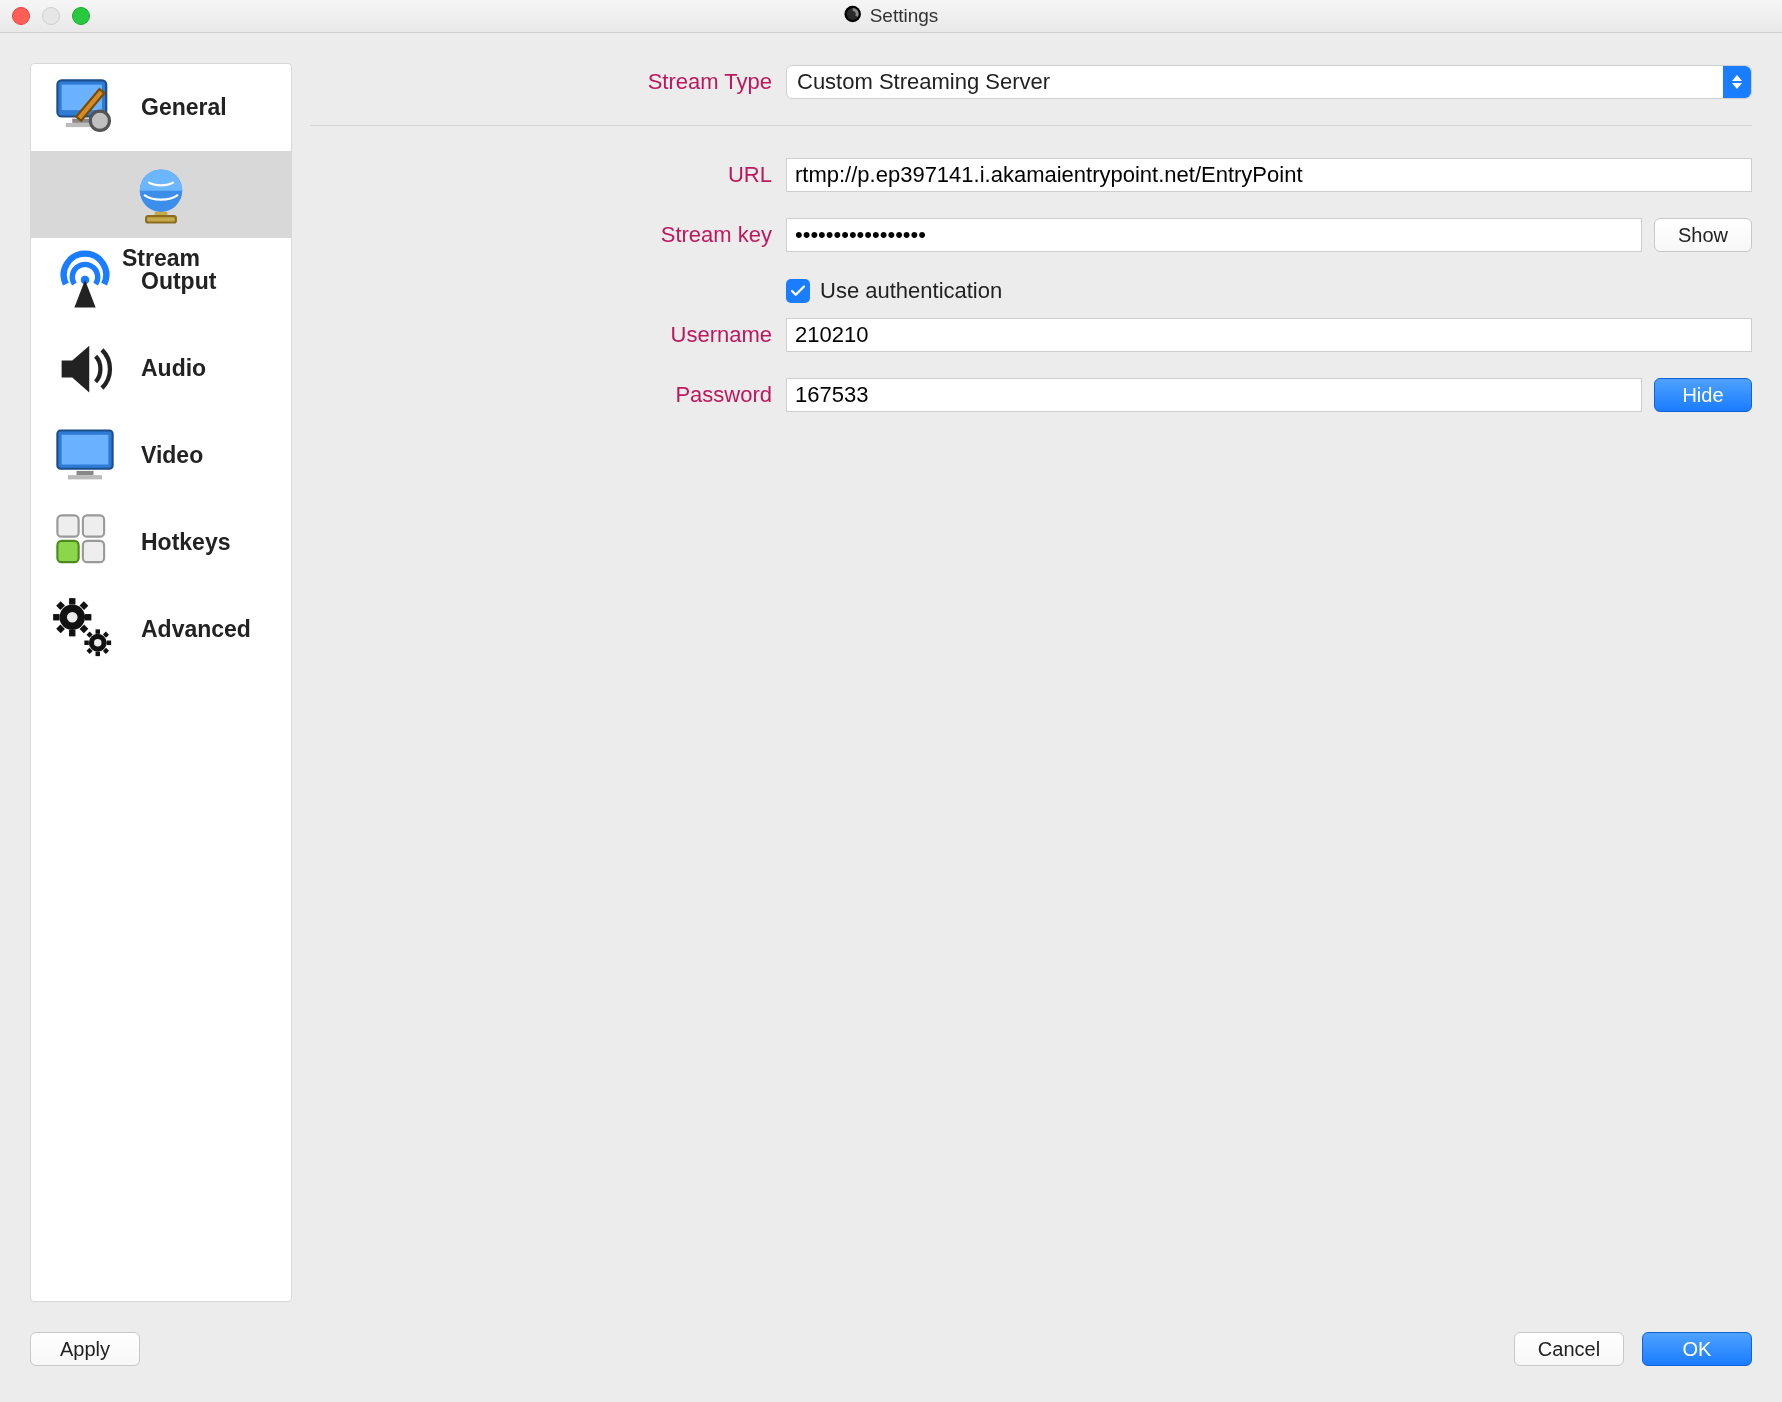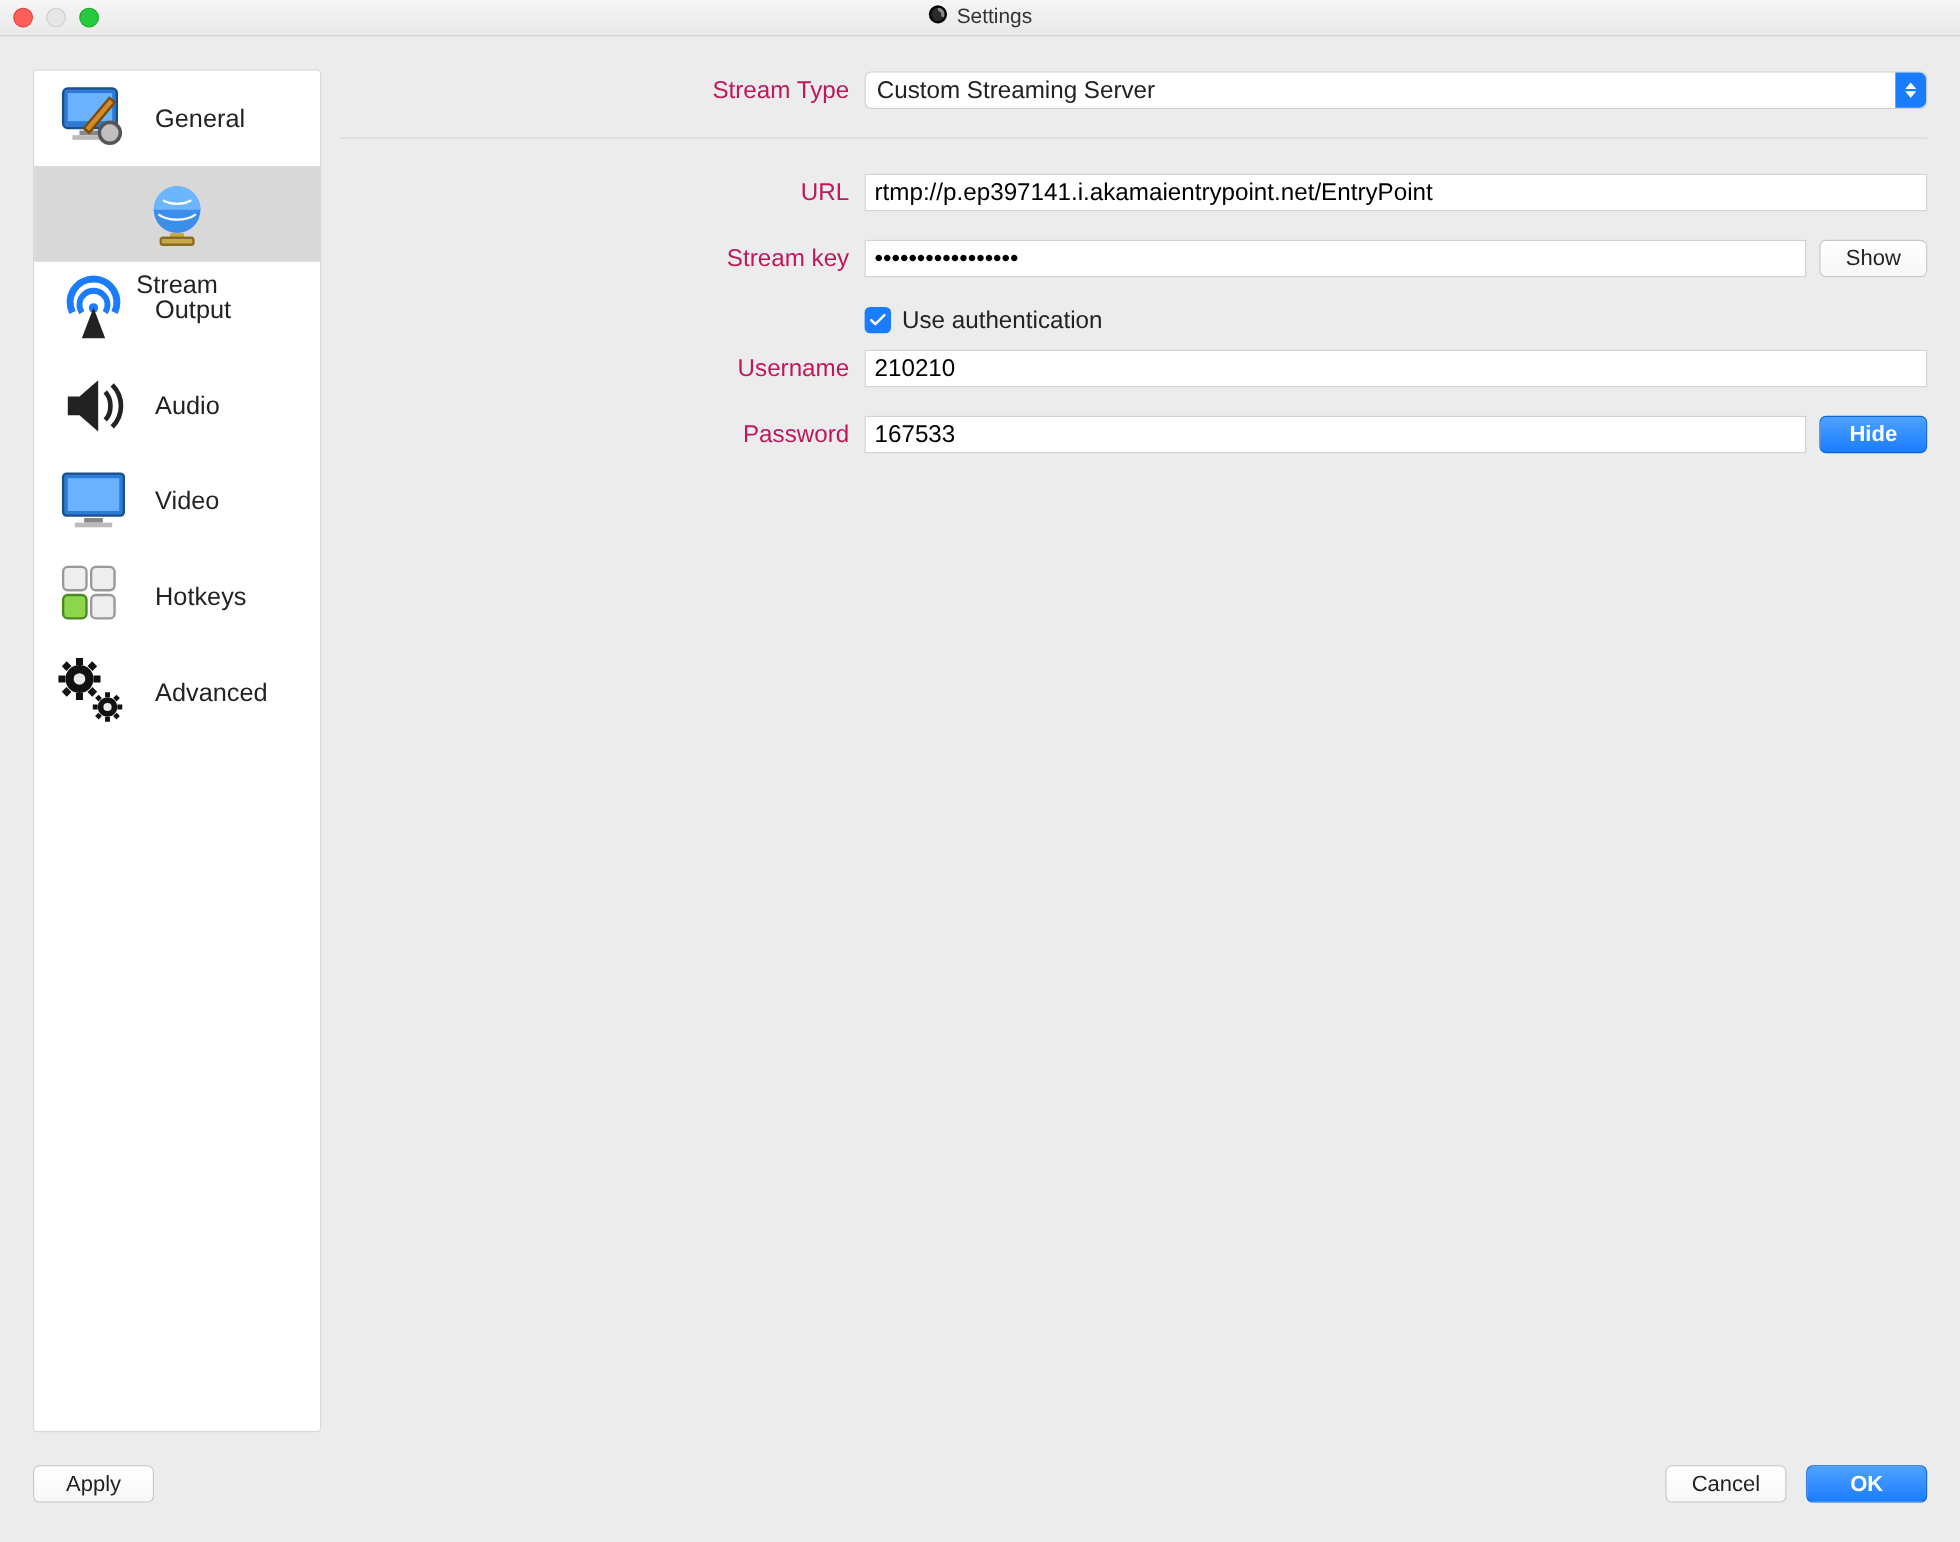--- a/index.html
+++ b/index.html
@@ -64,20 +64,21 @@
     overflow: hidden;
   }
   .sidebar-item {
     display: flex;
     align-items: center;
     gap: 14px;
     height: 87px;
     padding: 12px 12px;
     cursor: default;
     font-size: 23px;
+    font-weight: bold;
   }
   .sidebar-item.selected { background: #d8d8d8; flex-direction: column; }
   .sidebar-item .icon {
     width: 84px;
     display: flex;
     align-items: center;
     justify-content: center;
   }
   .sidebar-item .icon svg { width: 68px; height: 68px; }
 
@@ -163,21 +164,20 @@
     color: #222;
     display: inline-flex;
     align-items: center;
     justify-content: center;
     cursor: default;
   }
   .btn.primary {
     background: linear-gradient(#4ea2ff, #1a7cff);
     border: 1px solid #0f63d6;
     color: #fff;
-    font-weight: bold;
   }
 
   
   .checkbox {
     display: flex; align-items: center; gap: 10px;
     font-size: 22px;
   }
   .checkbox .box {
     width: 24px; height: 24px; border-radius: 5px;
     background: #1a7cff;

